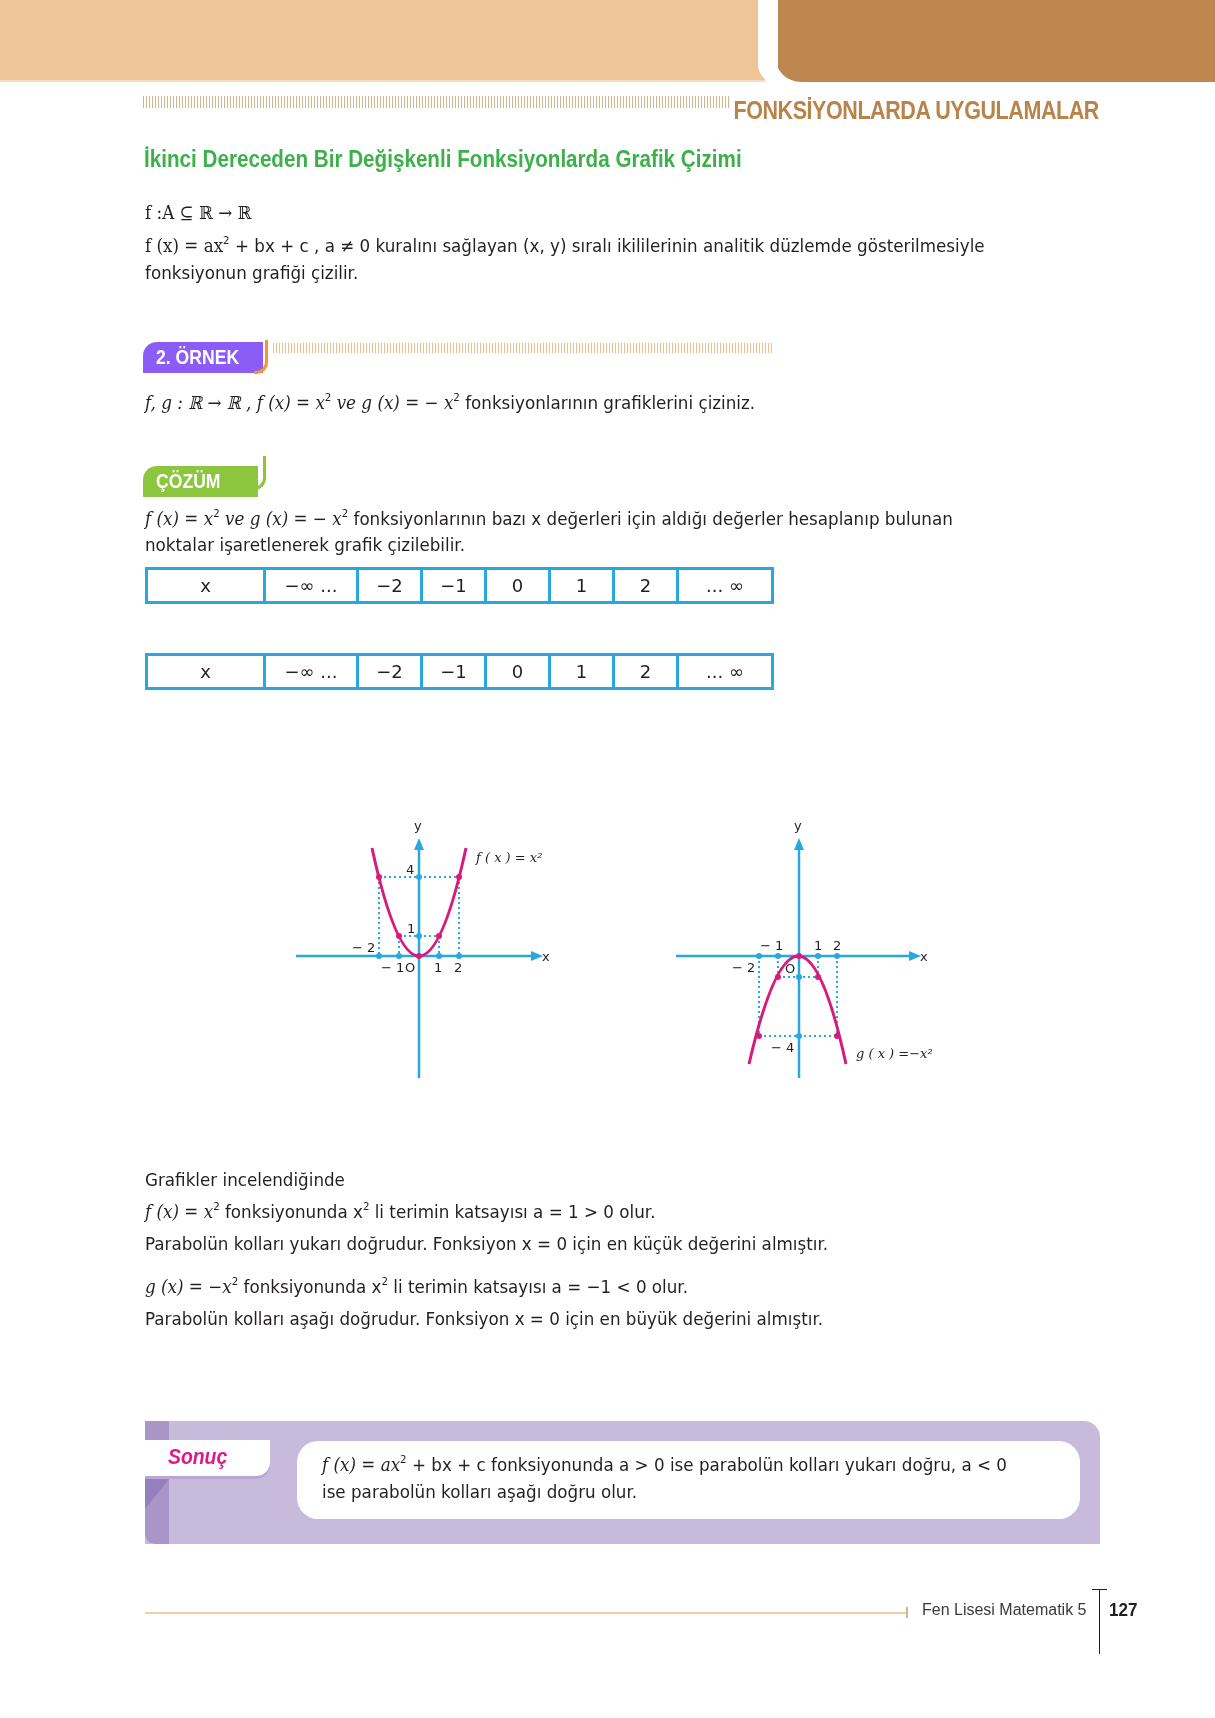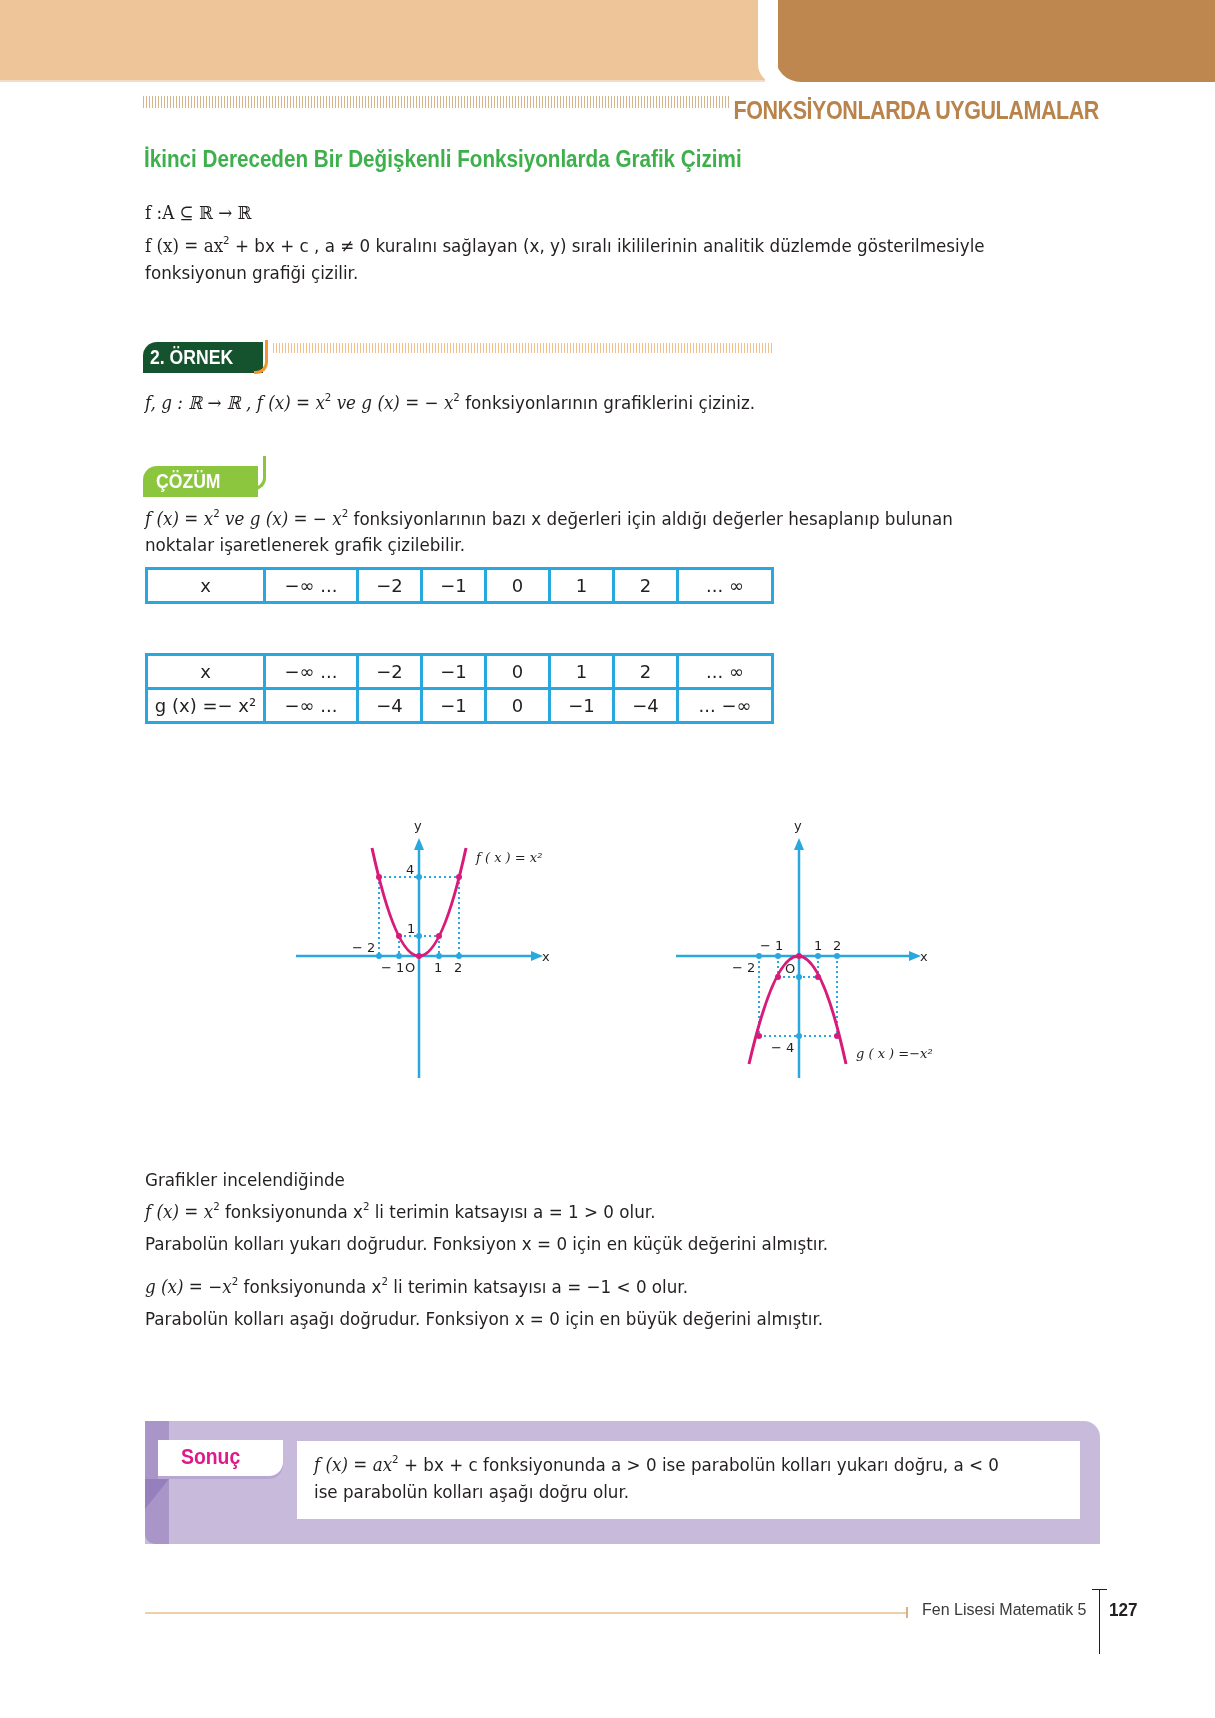--- a/index.html
+++ b/index.html
@@ -15,45 +15,45 @@
     background: repeating-linear-gradient(90deg, #d8b48a 0 1px, transparent 1px 3px); }
   .chapter-title { font-family: "Liberation Sans", sans-serif; font-weight: bold; font-size: 25px; color: #b9834c; letter-spacing: -0.5px; padding-left: 4px; transform: scaleX(0.86); transform-origin: left bottom; white-space: nowrap; margin-right: -56px; }
 
   .section-title { position: absolute; left: 144px; top: 145px; font-weight: bold; font-size: 24px; color: #3db04b; transform: scaleX(0.86); transform-origin: left top; white-space: nowrap; }
 
   .body-text { position: absolute; left: 145px; font-family: "DejaVu Sans", sans-serif; font-size: 18px; line-height: 26px; color: #231f20; transform: scaleX(0.93); transform-origin: left top; white-space: nowrap; }
   .math { font-family: "DejaVu Serif", serif; }
   .it { font-style: italic; font-family: "DejaVu Serif", serif; }
   sup { font-size: 11px; vertical-align: 8px; line-height: 0; }
 
-  .badge-ornek { position: absolute; left: 143px; top: 342px; width: 120px; height: 31px; background: #14532d; border-top-left-radius: 14px; color: #fff; font-weight: bold; font-size: 20px; line-height: 31px; padding-left: 7px; }
+  .badge-ornek { position: absolute; left: 143px; top: 342px; width: 120px; height: 31px; background: #8b5cf6; border-top-left-radius: 14px; color: #fff; font-weight: bold; font-size: 20px; line-height: 31px; padding-left: 13px; }
   .badge-ornek span { display: inline-block; transform: scaleX(0.88); transform-origin: left; }
   .badge-curl-o { position: absolute; left: 254px; top: 340px; width: 14px; height: 34px; border-right: 3px solid #f39530; border-bottom: 3px solid #f39530; border-bottom-right-radius: 12px; background: transparent; }
   .ornek-stripes { position: absolute; left: 273px; top: 343px; width: 500px; height: 10px;
     background: repeating-linear-gradient(90deg, #f3c08a 0 1px, transparent 1px 3px); }
 
   .badge-cozum { position: absolute; left: 143px; top: 458px; width: 115px; height: 31px; background: #8cc63f; border-top-left-radius: 14px; color: #fff; font-weight: bold; font-size: 20px; line-height: 31px; padding-left: 13px; margin-top: 8px; }
   .badge-cozum span { display: inline-block; transform: scaleX(0.88); transform-origin: left; }
   .badge-curl-c { position: absolute; left: 252px; top: 456px; width: 14px; height: 34px; border-right: 3px solid #8cc63f; border-bottom: 3px solid #8cc63f; border-bottom-right-radius: 12px; }
 
   table.vt { position: absolute; left: 145px; border-collapse: collapse; font-family: "DejaVu Sans", sans-serif; font-size: 18px; color: #231f20; }
   table.vt td { border: 3px solid #29a8e0; height: 34px; text-align: center; padding: 0; }
   table.vt td.c0 { width: 118px; }
   table.vt td.c1 { width: 93px; }
   table.vt td.cn { width: 64px; }
   table.vt td.cl { width: 95px; }
 
   .graph { position: absolute; }
 
   .sonuc-box { position: absolute; left: 145px; top: 1421px; width: 955px; height: 123px; background: #c8badb; border-top-right-radius: 16px; border-top-left-radius: 4px; }
   .sonuc-side { position: absolute; left: 145px; top: 1421px; width: 24px; height: 123px; background: #a995c8; border-bottom-left-radius: 10px; }
-  .sonuc-tab { position: absolute; left: 158px; top: 1440px; width: 125px; height: 36px; background: #ffffff; border-bottom-right-radius: 14px; box-shadow: 0 3px 0 #b8a7d3; }
+  .sonuc-tab { position: absolute; left: 145px; top: 1440px; width: 125px; height: 36px; background: #ffffff; border-bottom-right-radius: 14px; box-shadow: 0 3px 0 #b8a7d3; font-style: italic; }
   .sonuc-tab span { position: absolute; left: 23px; top: 4px; font-weight: bold; font-size: 22px; color: #e0198b; transform: scaleX(0.88); transform-origin: left; }
   .sonuc-fold { position: absolute; left: 145px; top: 1479px; width: 0; height: 0; border-top: 30px solid #9580bd; border-right: 24px solid transparent; }
-  .sonuc-inner { position: absolute; left: 297px; top: 1441px; width: 783px; height: 78px; background: #ffffff; border-radius: 0; padding: 10px 17px; font-family: "DejaVu Sans", sans-serif; font-size: 18px; line-height: 27px; color: #231f20; }
+  .sonuc-inner { position: absolute; left: 297px; top: 1441px; width: 783px; height: 78px; background: #ffffff; border-radius: 21px; padding: 10px 25px; font-family: "DejaVu Sans", sans-serif; font-size: 18px; line-height: 27px; color: #231f20; }
   .sonuc-inner .ln { display: block; transform: scaleX(0.93); transform-origin: left; white-space: nowrap; }
 
   .footer-line { position: absolute; left: 145px; top: 1612px; width: 763px; height: 2px; background: #f0cfa8; }
   .footer-tick { position: absolute; left: 906px; top: 1607px; width: 2px; height: 11px; background: #d9b089; }
   .footer-book { position: absolute; left: 922px; top: 1601px; font-size: 16px; color: #3a3a3a; }
   .footer-vline { position: absolute; left: 1099px; top: 1590px; width: 1px; height: 64px; background: #231f20; }
   .footer-vcap { position: absolute; left: 1092px; top: 1589px; width: 15px; height: 1px; background: #231f20; }
   .footer-page { position: absolute; left: 1109px; top: 1599px; font-weight: bold; font-size: 19px; color: #231f20; transform: scaleX(0.9); transform-origin: left; }
 </style>
 </head>
@@ -106,30 +106,20 @@
       <tr>
     <td class="c0">x</td>
     <td class="c1">−∞ ...</td>
     <td class="cn">−2</td>
     <td class="cn">−1</td>
     <td class="cn">0</td>
     <td class="cn">1</td>
     <td class="cn">2</td>
     <td class="cl">... ∞</td>
   </tr>
-  <tr>
-    <td class="c0">g (x) =− x²</td>
-    <td class="c1">−∞ ...</td>
-    <td class="cn">−4</td>
-    <td class="cn">−1</td>
-    <td class="cn">0</td>
-    <td class="cn">−1</td>
-    <td class="cn">−4</td>
-    <td class="cl">... −∞</td>
-  </tr>
 </tbody>
   </table>
 
 <svg class="graph" style="left:290px; top:800px;" width="300" height="290" viewBox="290 800 300 290">
   <g stroke="#29a8e0" stroke-width="2.5" fill="none">
     <line x1="296" y1="956" x2="535" y2="956"></line>
     <line x1="419" y1="1078" x2="419" y2="845"></line>
   </g>
   <polygon points="543,956 531,951 531,961" fill="#29a8e0"></polygon>
   <polygon points="419,838 414,850 424,850" fill="#29a8e0"></polygon>

